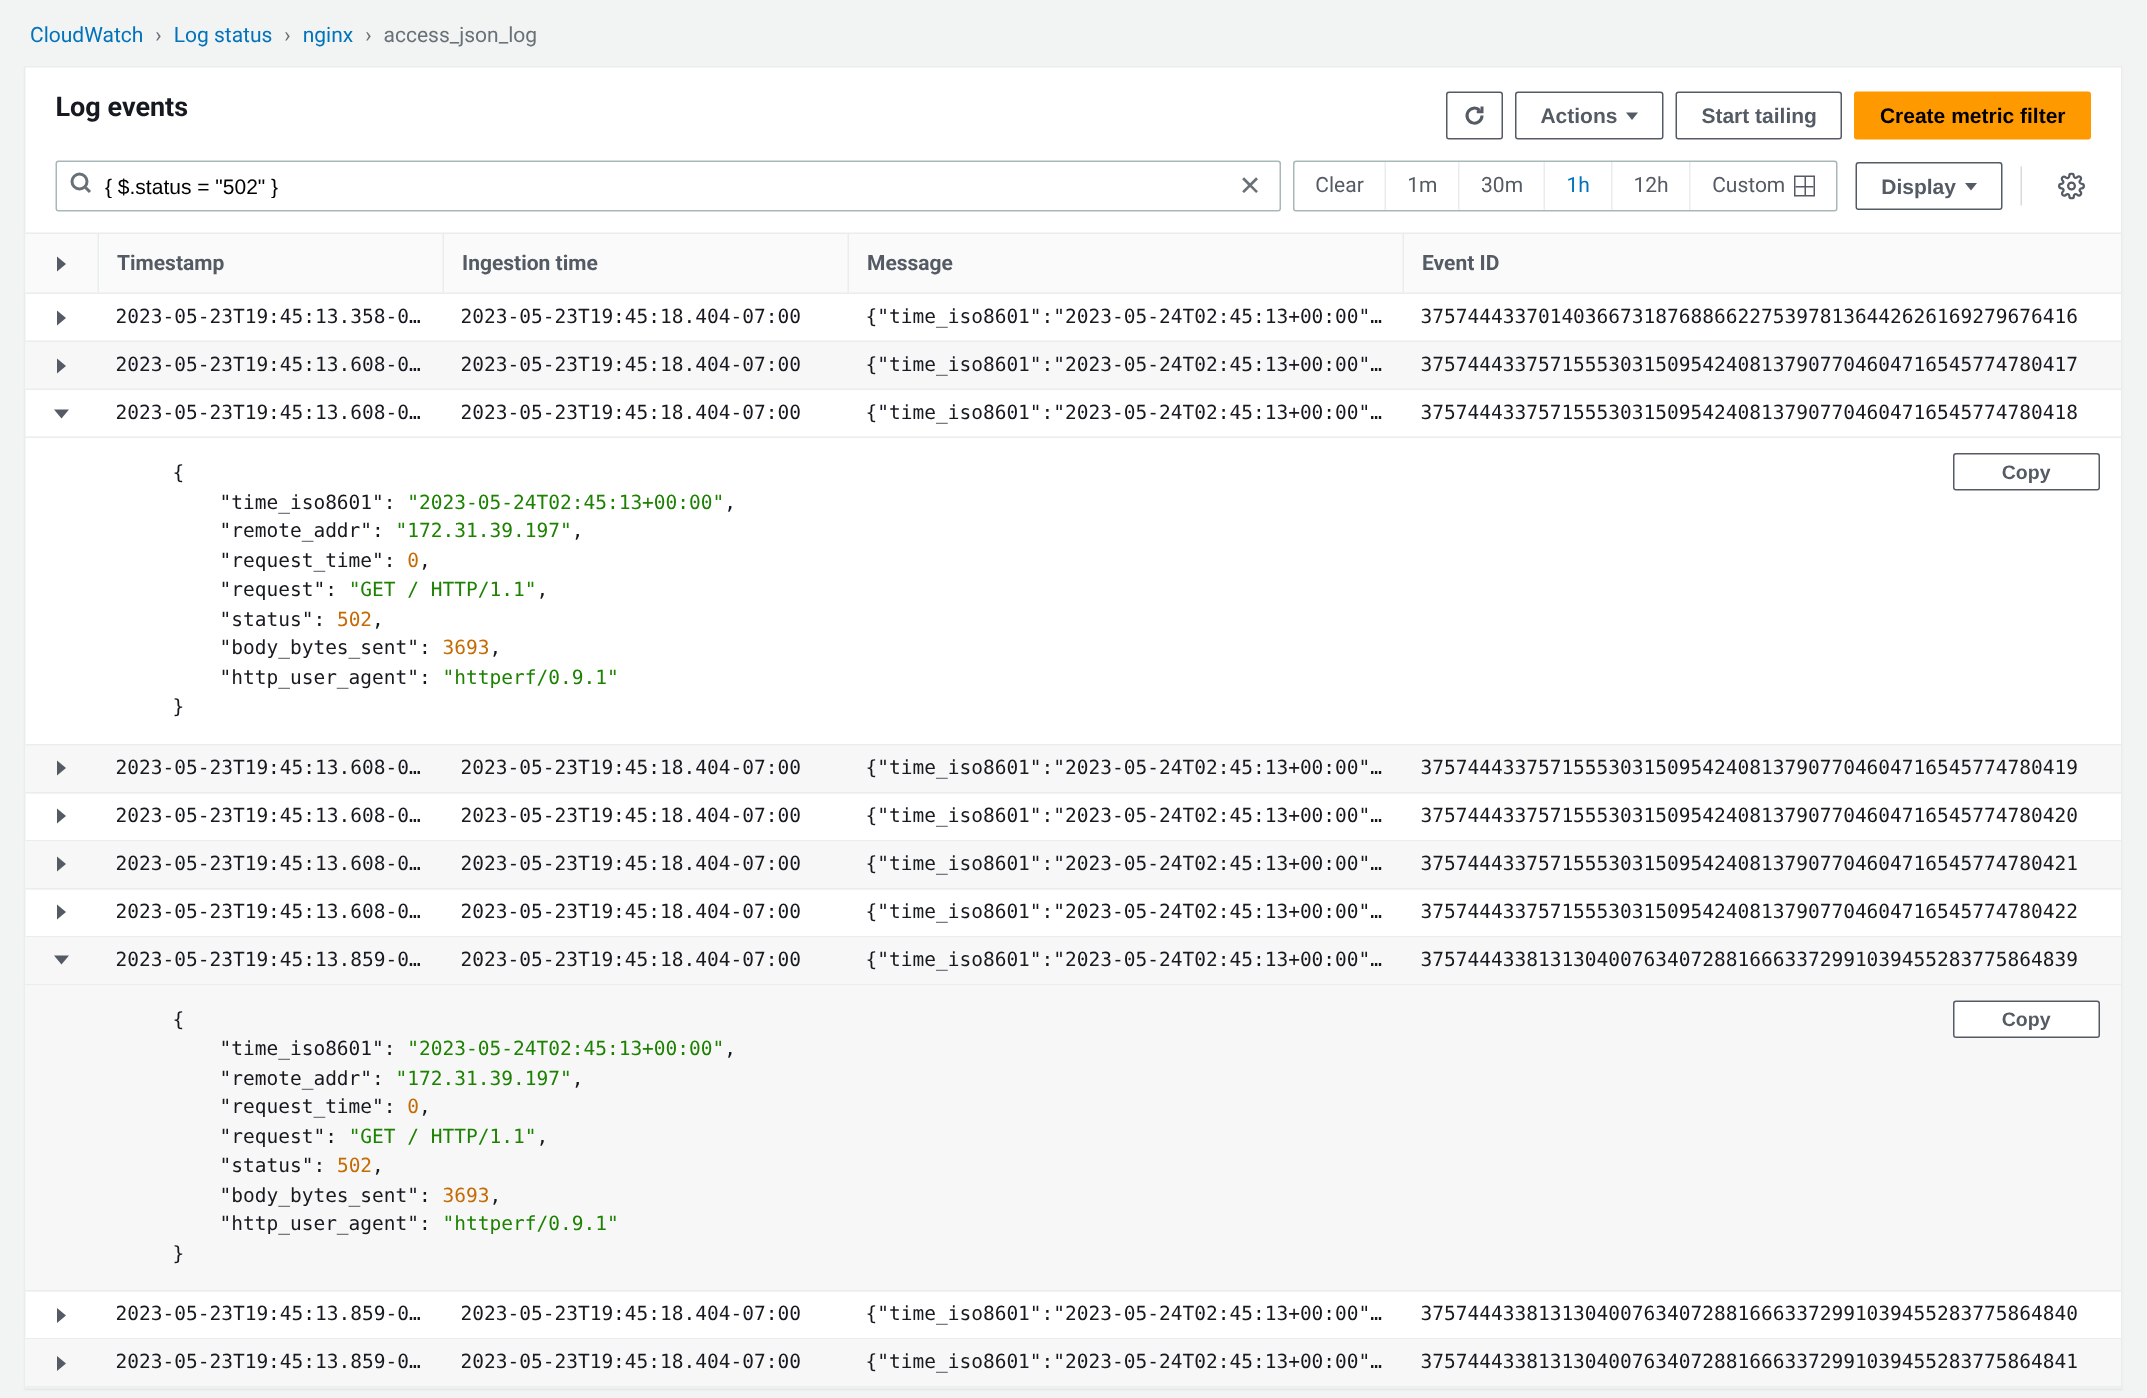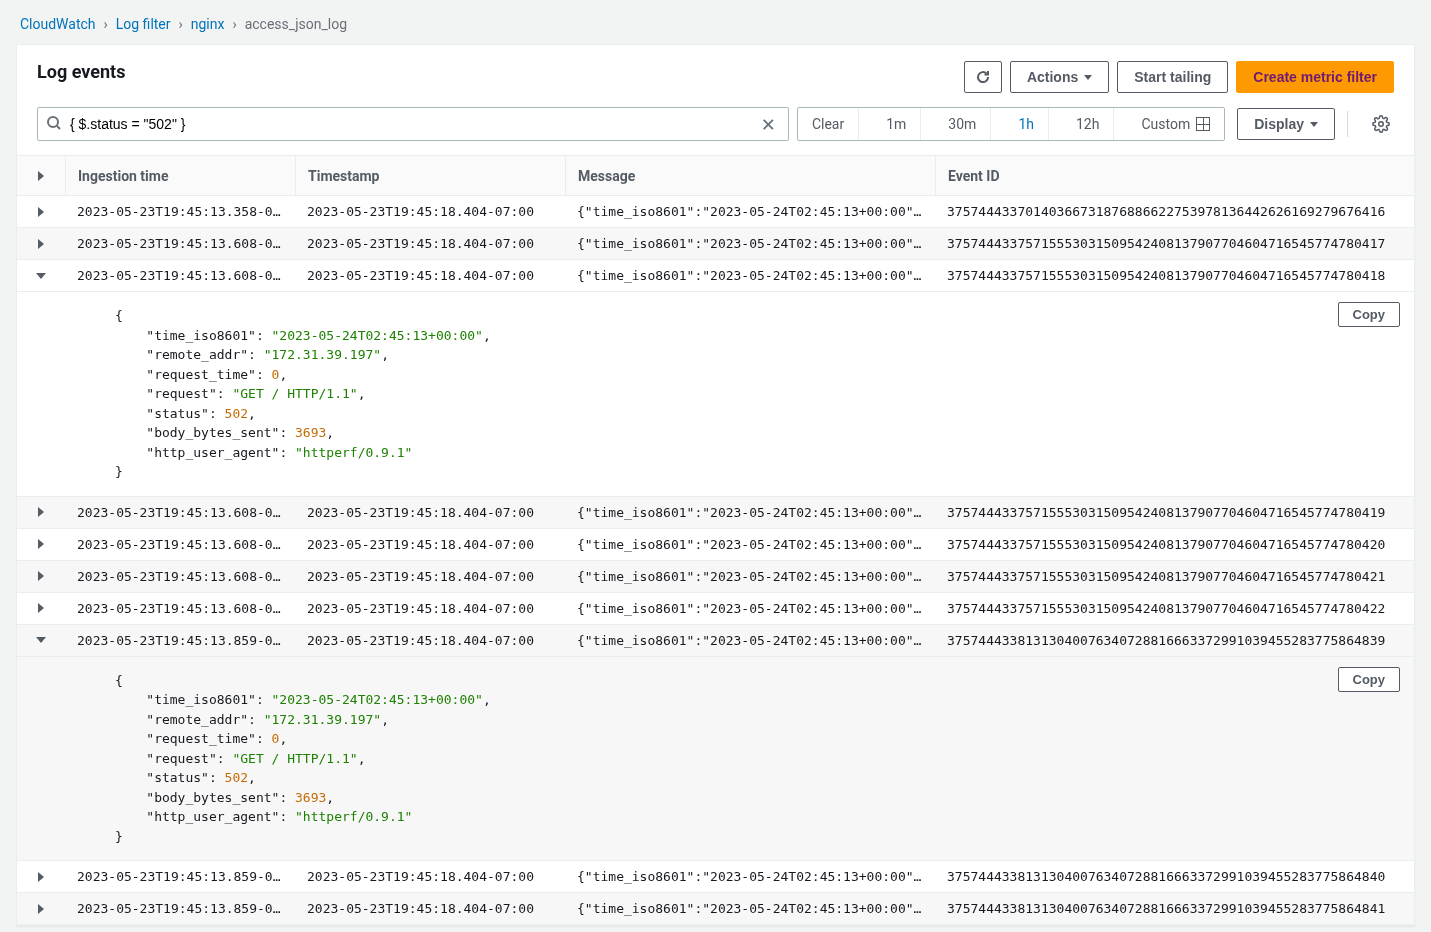--- a/index.html
+++ b/index.html
@@ -45,21 +45,21 @@
     border: 1px solid #545b64;
     background: #fff;
     border-radius: 2px;
     font-weight: 700;
     font-size: 14px;
     color: #545b64;
     cursor: pointer;
     min-height: 32px;
   }
   .btn.icon-only { padding: 6px 10px; }
-  .btn.primary { background: #ff9900; border-color: #ff9900; color: #701a75; padding-left: 16px; }
+  .btn.primary { background: #ff9900; border-color: #ff9900; color: #000000; padding-left: 16px; }
   .caret-down {
     width: 0; height: 0;
     border-left: 4px solid transparent;
     border-right: 4px solid transparent;
     border-top: 5px solid currentColor;
   }
   .filter-bar {
     display: flex;
     align-items: center;
     gap: 8px;
@@ -84,21 +84,20 @@
     height: 100%;
   }
   .search-wrap .clear-x { color:#687078; font-size:18px; cursor:pointer; padding:0 4px; }
   .range-group {
     display: flex;
     align-items: center;
     border: 1px solid #aab7b8;
     border-radius: 2px;
     height: 34px;
     overflow: hidden;
-    gap: 13px;
   }
   .range-group .range-item {
     padding: 0 14px;
     height: 100%;
     display:flex;
     align-items:center;
     font-size: 14px;
     color: #545b64;
     cursor:pointer;
     border-right:1px solid #eaeded;
@@ -147,39 +146,39 @@
     white-space:pre;
   }
   .expanded-block.alt { background:#f7f7f7; }
   .copy-btn {
     position:absolute;
     right:14px;
     top:10px;
     border:1px solid #545b64;
     background:#fff;
     border-radius:2px;
-    padding:4px 14px;
+    padding:4px 32px;
     font-weight:700;
     color:#545b64;
     font-size:13px;
     cursor:pointer;
     font-family: "Amazon Ember", -apple-system, sans-serif;
   }
   .k { color:#16191f; }
   .str { color:#1d8102; }
   .num { color:#c46b04; }
 </style>
 </head>
 <body>
 
 <div class="outer">
   <nav class="breadcrumb">
     <a>CloudWatch</a>
     <span class="sep">›</span>
-    <a>Log filter</a>
+    <a>Log status</a>
     <span class="sep">›</span>
     <a>nginx</a>
     <span class="sep">›</span>
     <span class="current">access_json_log</span>
   </nav>
 
   <div class="panel">
     <div class="panel-header">
       <div>
         <div class="panel-title">Log events</div>
@@ -233,22 +232,22 @@
             <path d="M19.4 15a1.7 1.7 0 0 0 .3 1.8l.1.1a2 2 0 1 1-2.8 2.8l-.1-.1a1.7 1.7 0 0 0-1.8-.3 1.7 1.7 0 0 0-1 1.5V21a2 2 0 1 1-4 0v-.1a1.7 1.7 0 0 0-1-1.5 1.7 1.7 0 0 0-1.8.3l-.1.1a2 2 0 1 1-2.8-2.8l.1-.1a1.7 1.7 0 0 0 .3-1.8 1.7 1.7 0 0 0-1.5-1H3a2 2 0 1 1 0-4h.1a1.7 1.7 0 0 0 1.5-1 1.7 1.7 0 0 0-.3-1.8l-.1-.1a2 2 0 1 1 2.8-2.8l.1.1a1.7 1.7 0 0 0 1.8.3H9a1.7 1.7 0 0 0 1-1.5V3a2 2 0 1 1 4 0v.1a1.7 1.7 0 0 0 1 1.5 1.7 1.7 0 0 0 1.8-.3l.1-.1a2 2 0 1 1 2.8 2.8l-.1.1a1.7 1.7 0 0 0-.3 1.8V9a1.7 1.7 0 0 0 1.5 1H21a2 2 0 1 1 0 4h-.1a1.7 1.7 0 0 0-1.5 1z"></path>
           </svg>
       </span>
     </div>
 
     <div class="table">
       <div class="thead">
         <div class="cell">
             <span class="tri-right"></span>
           </div>
+        <div class="cell">Timestamp</div>
         <div class="cell">Ingestion time</div>
-        <div class="cell">Timestamp</div>
         <div class="cell">Message</div>
         <div class="cell">Event ID</div>
       </div>
       <div id="tbody">
           <div class="row">
             <div class="cell expand-cell">
               <span class="tri-right"></span>
             </div>
             <div class="cell">2023-05-23T19:45:13.358-07:00</div>
             <div class="cell">2023-05-23T19:45:18.404-07:00</div>

